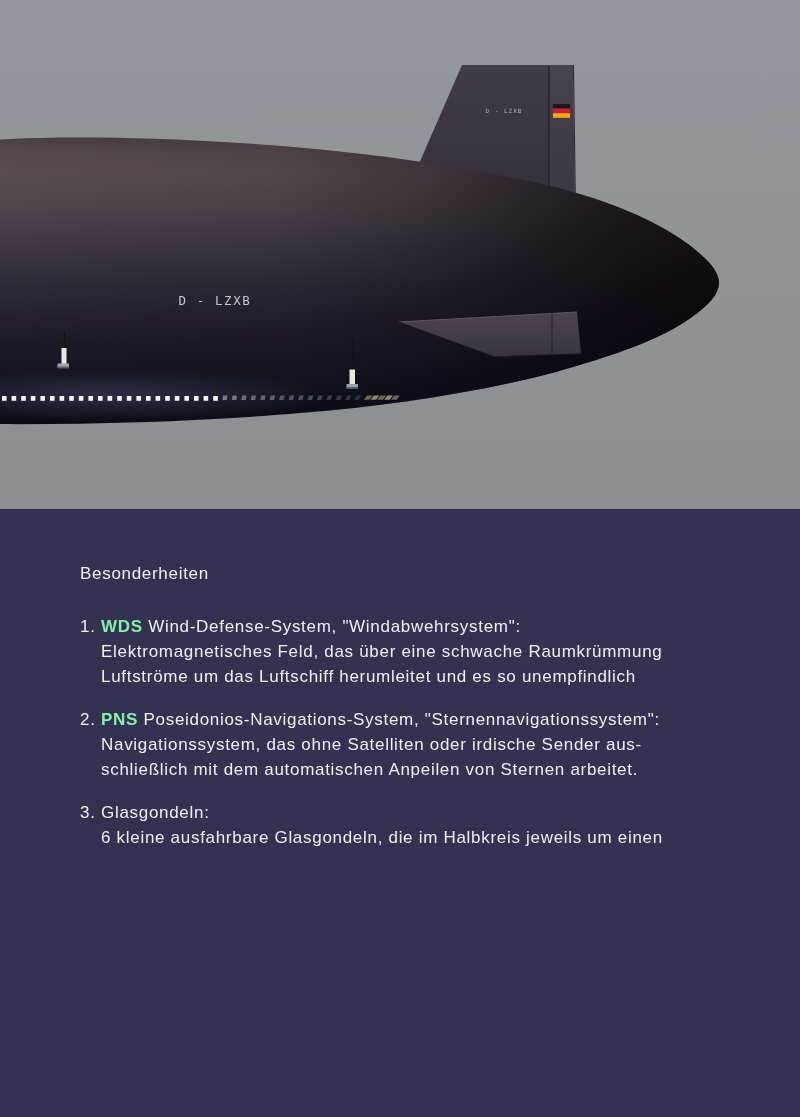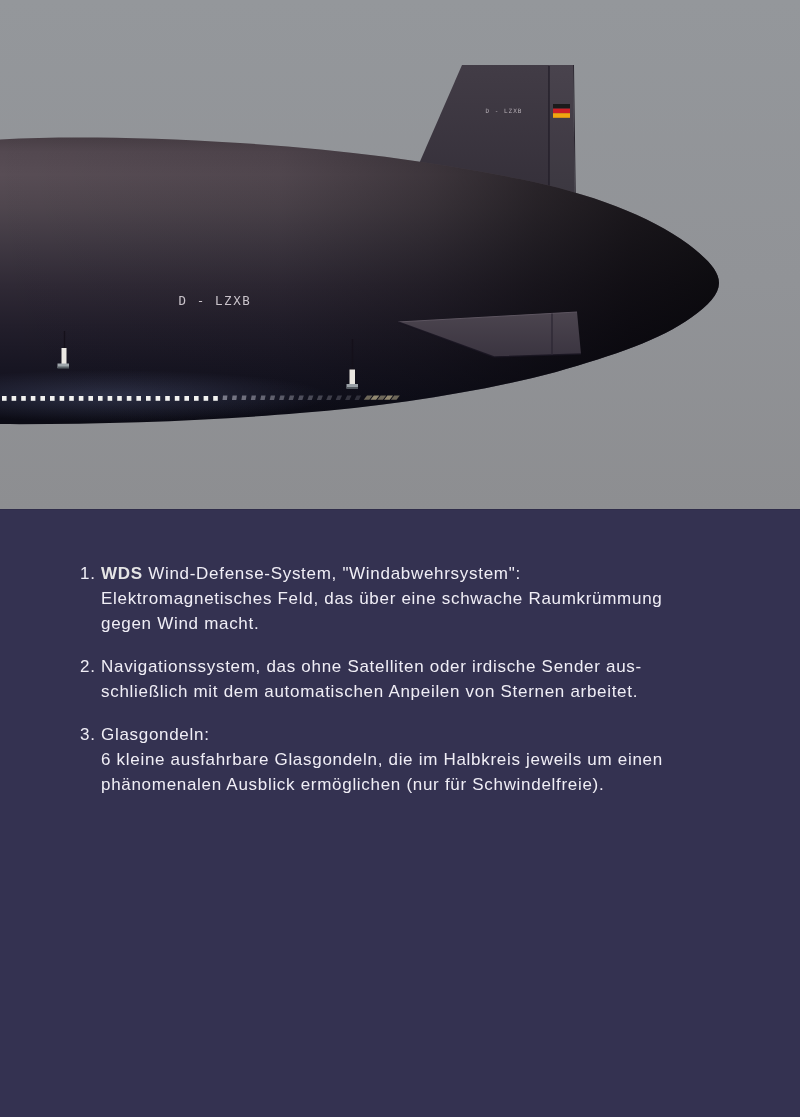--- a/index.html
+++ b/index.html
@@ -20,21 +20,21 @@
     background:#343251;border-top:1px solid #2f2d4a;
   }
   .info{
     position:absolute;left:80px;top:51px;width:700px;
     color:#f0eef6;font-size:17px;line-height:25px;letter-spacing:.7px;
   }
   .info-heading{margin:0 0 28px 0;font-weight:400;font-size:17px;}
   .info-item{display:flex;margin-bottom:18px;}
   .item-number{flex:none;width:21px;}
   .item-line{white-space:nowrap;}
-  .bold-run{font-weight:700;color:#e5e5e5;}
+  .bold-run{font-weight:700;color:#86efac;}
 </style>
 </head>
 <body>
 
 <div class="page">
 
   <div class="sky">
     <svg width="800" height="509" viewBox="0 0 800 509">
       <defs>
         <linearGradient id="finGrad" x1="0" y1="0" x2="0" y2="1">
@@ -172,42 +172,43 @@
         <rect x="349.5" y="369.5" width="5.5" height="15.5" fill="#e9e6e0"></rect>
         <rect x="346.5" y="384" width="11.5" height="4.5" fill="#9aa1a7"></rect>
         <rect x="346.5" y="387" width="11.5" height="1.8" fill="#555b61"></rect>
       </g>
     </svg>
   </div>
 
   <div class="panel">
     <div class="info">
 
+      <p class="info-heading">Besonderheiten</p>
 
       <div class="info-item">
         <span class="item-number">1.</span>
         <div class="item-body">
           <div class="item-line"><span class="bold-run">WDS</span><span> Wind-Defense-System, "Windabwehrsystem":</span></div>
           <div class="item-line">Elektromagnetisches Feld, das über eine schwache Raumkrümmung</div>
-          <div class="item-line">gegen Wind macht.</div>
+          <div class="item-line">Luftströme um das Luftschiff herumleitet und es so unempfindlich</div>
         </div>
       </div>
 
       <div class="info-item">
         <span class="item-number">2.</span>
         <div class="item-body">
+          <div class="item-line"><span class="bold-run">PNS</span><span> Poseidonios-Navigations-System, "Sternennavigationssystem":</span></div>
           <div class="item-line">Navigationssystem, das ohne Satelliten oder irdische Sender aus-</div>
           <div class="item-line">schließlich mit dem automatischen Anpeilen von Sternen arbeitet.</div>
         </div>
       </div>
 
       <div class="info-item">
         <span class="item-number">3.</span>
         <div class="item-body">
           <div class="item-line"><span class="bold-run"></span><span>Glasgondeln:</span></div>
           <div class="item-line">6 kleine ausfahrbare Glasgondeln, die im Halbkreis jeweils um einen</div>
-          <div class="item-line">phänomenalen Ausblick ermöglichen (nur für Schwindelfreie).</div>
         </div>
       </div>
 
     </div>
   </div>
 </div>
 
 </body></html>

